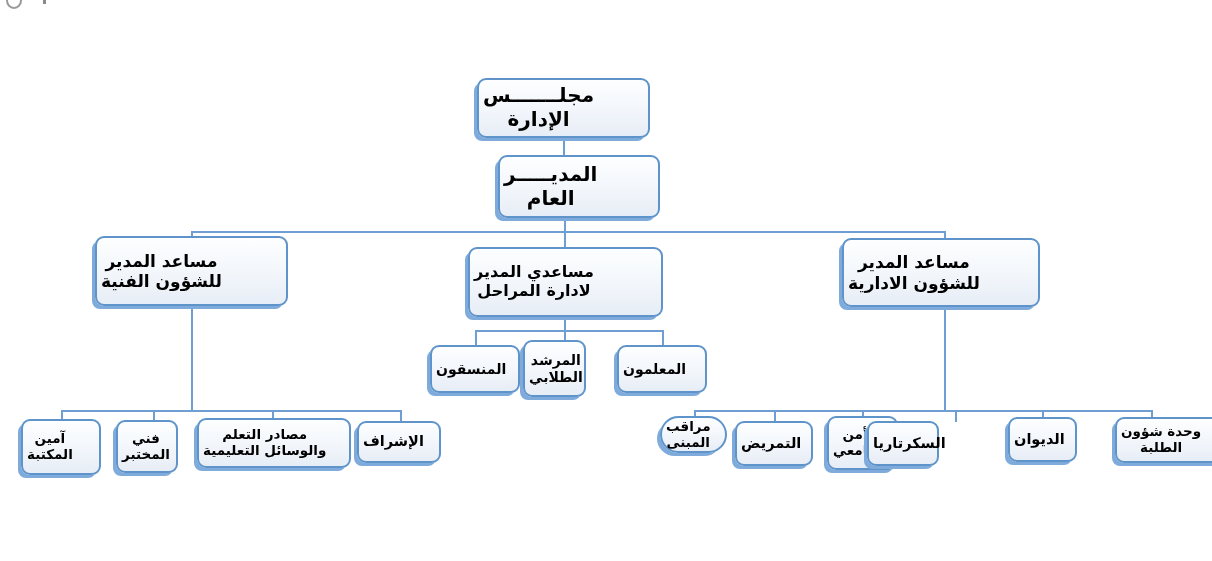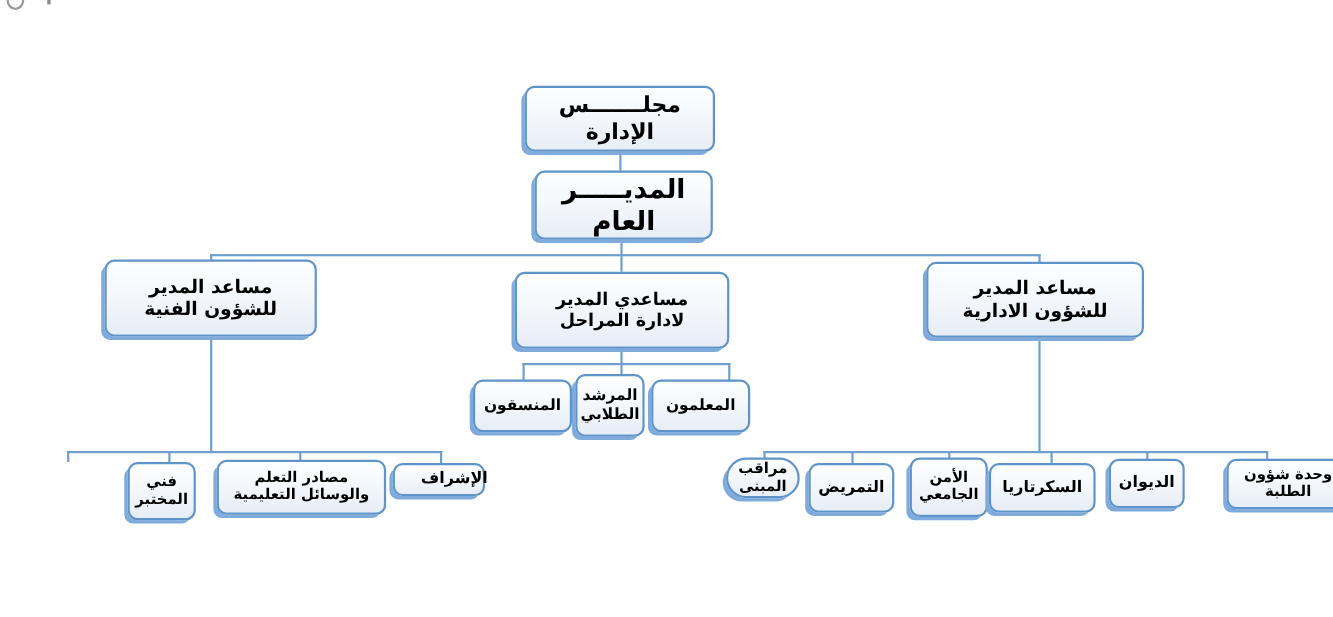--- a/index.html
+++ b/index.html
@@ -18,21 +18,20 @@
   
   .node {
     position: absolute;
     box-sizing: border-box;
     border: 2px solid #5e94c9;
     border-radius: 9px;
     background: linear-gradient(180deg, #fdfeff 0%, #f2f6fb 55%, #e7edf6 100%);
     box-shadow: -4px 4px 0 -1px #7fabdc;
     display: flex;
     align-items: center;
-    justify-content: center;
   }
   .node .lbl {
     direction: rtl;
     text-align: center;
     color: #000000;
     font-weight: bold;
     line-height: 1.18;
     white-space: pre-line;
     padding: 0 4px;
   }
@@ -57,35 +56,35 @@
   .artifact-dot {
     position: absolute;
     left: 43px;
     top: 0;
     width: 3px;
     height: 4px;
     background: #8a8a8a;
   }
   
   .n-board        { left: 477px;  top: 78px;  width: 173px; height: 60px; font-size: 20px; }
-  .n-gm           { left: 486px;  top: 155px; width: 162px; height: 63px; font-size: 24px; }
+  .n-gm           { left: 498px;  top: 155px; width: 162px; height: 63px; font-size: 20px; }
   .n-asst-tech    { left: 95px;   top: 236px; width: 193px; height: 70px; font-size: 17px; }
   .n-asst-stages  { left: 468px;  top: 247px; width: 195px; height: 70px; font-size: 16px; }
   .n-asst-admin   { left: 842px;  top: 238px; width: 198px; height: 69px; font-size: 17px; }
   .n-coordinators { left: 430px;  top: 345px; width: 90px;  height: 48px; font-size: 14px; }
   .n-counselor    { left: 523px;  top: 340px; width: 63px;  height: 57px; font-size: 14px; }
-  .n-teachers     { left: 592px;  top: 345px; width: 90px;  height: 48px; font-size: 14px; }
+  .n-teachers     { left: 617px;  top: 345px; width: 90px;  height: 48px; font-size: 14px; }
   .n-librarian    { left: 21px;   top: 419px; width: 80px;  height: 56px; font-size: 13.5px; }
   .n-labtech      { left: 116px;  top: 420px; width: 62px;  height: 53px; font-size: 13.5px; }
   .n-resources    { left: 197px;  top: 418px; width: 154px; height: 50px; font-size: 13.5px; }
-  .n-supervision  { left: 357px;  top: 421px; width: 84px;  height: 30px; font-size: 14.5px; padding-left: 28px; }
+  .n-supervision  { left: 357px;  top: 421px; width: 84px;  height: 42px; font-size: 14.5px; }
   .n-monitor      { left: 660px;  top: 416px; width: 67px;  height: 37px; font-size: 13.5px; border-radius: 23px; }
   .n-nursing      { left: 735px;  top: 421px; width: 78px;  height: 45px; font-size: 14.5px; }
   .n-security     { left: 827px;  top: 416px; width: 71px;  height: 54px; font-size: 13.5px; }
-  .n-secretariat  { left: 899px;  top: 421px; width: 97px;  height: 45px; font-size: 14.5px; }
+  .n-secretariat  { left: 867px;  top: 421px; width: 72px;  height: 45px; font-size: 14.5px; }
   .n-diwan        { left: 1008px; top: 417px; width: 69px;  height: 45px; font-size: 14.5px; }
   .n-students     { left: 1095px; top: 417px; width: 112px; height: 46px; font-size: 13.5px; margin-left: 20px; }
 </style>
 </head>
 <body>
 
 <div class="canvas">
 
   <span class="artifact-arc"></span>
   <span class="artifact-dot"></span>
@@ -150,20 +149,24 @@
 
   <div class="node n-counselor">
     <span class="lbl">المرشد
 الطلابي</span>
   </div>
 
   <div class="node n-teachers">
     <span class="lbl">المعلمون</span>
   </div>
 
+  <div class="node n-librarian">
+    <span class="lbl">آمين
+المكتبة</span>
+  </div>
 
   <div class="node n-labtech">
     <span class="lbl">فني
 المختبر</span>
   </div>
 
   <div class="node n-resources">
     <span class="lbl">مصادر التعلم
 والوسائل التعليمية</span>
   </div>

